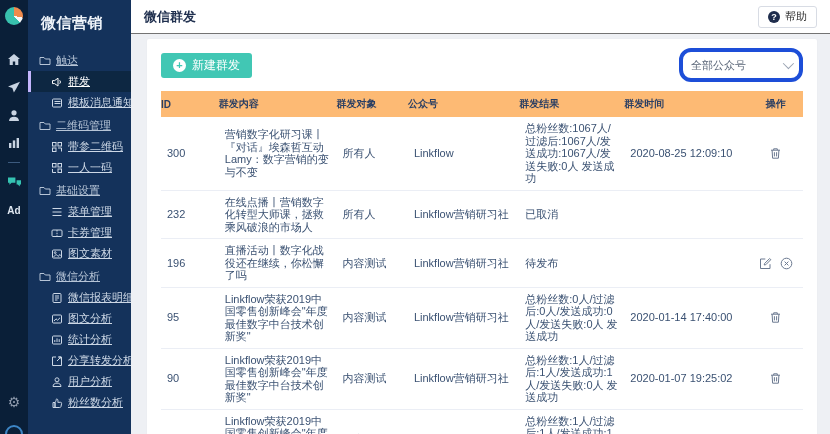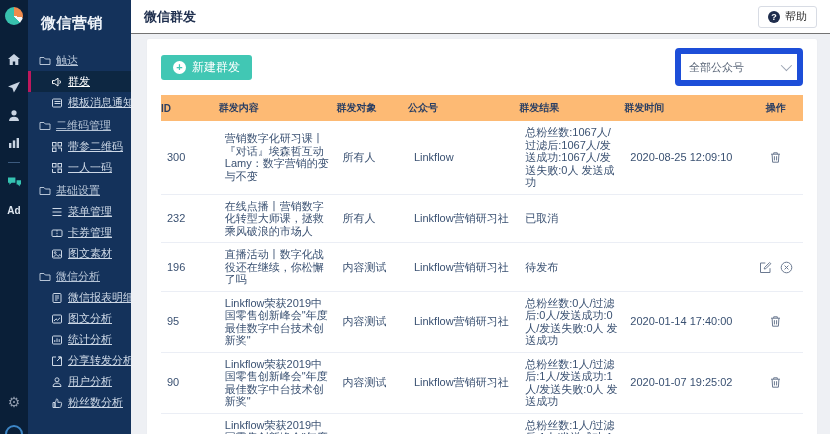--- a/index.html
+++ b/index.html
@@ -20,21 +20,21 @@
   .rail-bottom{position:absolute;bottom:0;left:0;width:28px;display:flex;flex-direction:column;align-items:center;}
   .gear{color:#8d99ab;font-size:14px;line-height:14px;margin-bottom:16px;}
   .half-circle{width:14px;height:14px;border:2px solid #3d86c6;border-radius:50%;margin-bottom:-9px;}
 
   
   .sidebar{width:103px;background:#14325b;flex-shrink:0;color:#c6d2e2;overflow:hidden;}
   .sidebar-title{color:#eef3f9;font-size:15px;font-weight:bold;padding:14px 0 15px 13px;letter-spacing:.5px;}
   .s-group,.s-item{height:21px;display:flex;align-items:center;gap:5px;cursor:pointer;white-space:nowrap;text-decoration:underline;}
   .s-group{padding-left:10px;margin-top:2px;color:#b6c4d6;}
   .s-item{padding-left:22px;color:#cdd8e6;}
-  .s-item.active{background:#0d2742;border-left:3px solid #be185d;padding-left:19px;color:#ffffff;}
+  .s-item.active{background:#0d2742;border-left:3px solid #c4b5fd;padding-left:19px;color:#ffffff;}
   .s-label{font-size:11px;}
   .s-ico{width:13px;height:12px;display:flex;align-items:center;justify-content:center;flex-shrink:0;color:inherit;}
   .s-ico svg{display:block;}
 
   
   .main{flex:1;display:flex;flex-direction:column;min-width:0;}
   .topbar{height:33px;background:#ffffff;border-bottom:1px solid #737373;display:flex;align-items:center;
     padding:0 13px;flex-shrink:0;}
   .page-title{font-size:13px;font-weight:bold;color:#20304f;}
   .help-btn{margin-left:auto;height:22px;background:#fff;border:1px solid #d8dce4;border-radius:3px;
@@ -43,21 +43,21 @@
   .help-ico{width:12px;height:12px;border-radius:50%;background:#1f2d4d;color:#fff;font-size:9px;
     display:flex;align-items:center;justify-content:center;font-weight:bold;}
 
   .content{flex:1;padding:5px 13px 0 16px;}
   .card{background:#ffffff;border-radius:2px;padding:9px 14px 14px;box-shadow:0 0 2px rgba(0,0,0,.04);}
   .card-toolbar{display:flex;align-items:center;}
   .new-btn{background:#41c7b4;color:#fff;border:none;border-radius:3px;height:25px;padding:0 12px;
     font-size:12px;display:flex;align-items:center;gap:6px;cursor:pointer;font-family:inherit;}
   .plus-ico{width:13px;height:13px;border-radius:50%;background:#ffffff;color:#41c7b4;font-size:11px;
     font-weight:bold;display:flex;align-items:center;justify-content:center;line-height:13px;}
-  .select{margin-left:auto;width:100px;height:26px;border:6px solid #1d4ed8;border-radius:4px;
+  .select{margin-left:auto;width:100px;height:26px;border:4px solid #1d4ed8;border-radius:12px;
     display:flex;align-items:center;padding:0 8px;font-size:11px;color:#5a6678;cursor:pointer;
     justify-content:space-between;background:#fff;}
   .chevron{width:7px;height:7px;border-right:1px solid #9aa3b2;border-bottom:1px solid #9aa3b2;
     transform:rotate(45deg) translateY(-2px);}
 
   table.grid{width:100%;border-collapse:collapse;table-layout:fixed;margin-top:9px;}
   .grid th{background:#fdba74;color:#2b3f63;font-size:10px;font-weight:bold;text-align:left;
     padding:6px 0;}
   .grid td{font-size:11px;color:#3a5172;border-bottom:1px solid #ebeef5;padding:5px 6px;
     line-height:12.5px;vertical-align:middle;}

